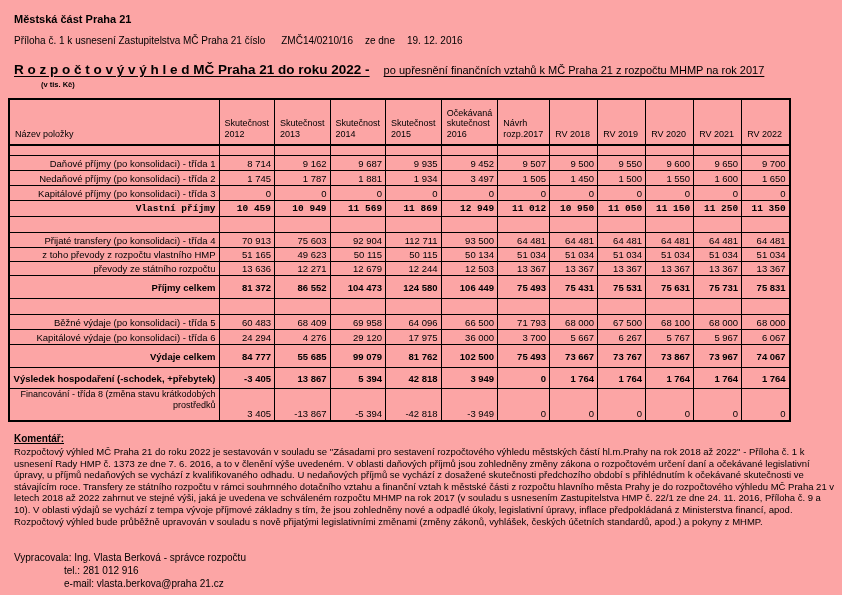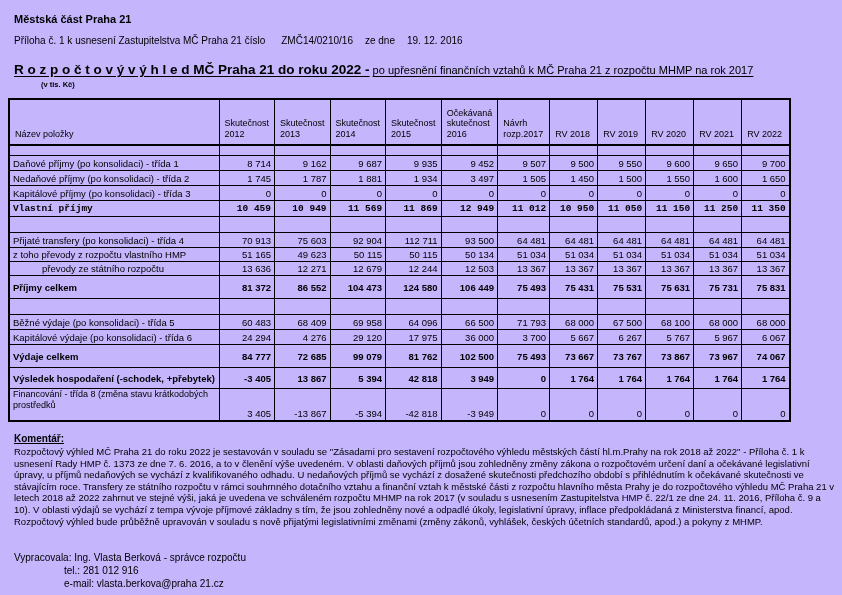--- a/index.html
+++ b/index.html
@@ -1,31 +1,31 @@
 <!DOCTYPE html>
 <html><head>
 <meta charset="utf-8">
 <style>
   html, body { margin: 0; padding: 0; background: #fff; }
   body {
     width: 842px; height: 595px;
     font-family: "Liberation Sans", sans-serif;
     color: #000;
   }
-  .page { position: relative; width: 842px; height: 595px; overflow: hidden; background: #c4b5fd; }
+  .page { position: relative; width: 842px; height: 595px; overflow: hidden; background: #fca5a5; }
 
   .org { padding-top: 13px; margin-left: 14px; font-size: 11px; font-weight: bold; }
   .attachment { margin: 10px 0 0 14px; font-size: 10px; }
   .att-num { margin-left: 16px; }
   .att-zedne { margin-left: 12px; }
   .att-date { margin-left: 12px; }
 
   .title-line { margin: 14px 0 0 14px; text-decoration: underline; text-underline-offset: 2px; white-space: nowrap; }
   .title-main { font-weight: bold; font-size: 13.5px; }
-  .title-suffix { font-size: 11px; margin-left: 3px; }
+  .title-suffix { font-size: 11px; margin-left: 14px; }
   .unit { margin: 2px 0 0 14px; font-size: 7.5px; font-weight: bold; padding-left: 27px; }
 
   table.budget {
     margin: 9px 0 0 8px;
     border-collapse: collapse;
     border: 2px solid #000;
     table-layout: fixed;
   }
   col.col-name { width: 210px; }
   col.col-year { width: 52px; }
@@ -41,21 +41,21 @@
   .th-bold { font-weight: bold; }
   .th-rv   { text-align: center; font-weight: bold; }
 
   table.budget td {
     border: 1px solid #000;
     padding: 1px 3px;
     font-size: 9.5px;
     vertical-align: middle;
     overflow: hidden;
   }
-  .cell-label { text-align: left; padding-left: 4px; }
+  .cell-label { text-align: right; padding-left: 4px; }
   .cell-num { text-align: right; font-variant-numeric: tabular-nums; }
 
   .row-spacer td { height: 7px; padding: 0; }
   .row-spacer-tall td { height: 13px; padding: 0; }
   .row-normal td { height: 12px; }
   .row-bold td { font-weight: bold; height: 13px; border-bottom: 2px solid #000; font-family: Liberation Mono, monospace; }
   .row-small td, .row-small-indent td { font-size: 8.5px; height: 11px; }
   .row-small-indent .cell-label { padding-left: 32px; margin-top: 12px; }
   .row-total td { font-weight: bold; height: 20px; border-top: 2px solid #000; border-bottom: 2px solid #000; }
   .row-result td { font-weight: bold; height: 18px; border-top: 4px double #000; border-bottom: 4px double #000; }
@@ -304,21 +304,21 @@
           <td class="cell-num">3 700</td>
           <td class="cell-num">5 667</td>
           <td class="cell-num">6 267</td>
           <td class="cell-num">5 767</td>
           <td class="cell-num">5 967</td>
           <td class="cell-num">6 067</td>
         </tr>
         <tr class="row-total">
           <td class="cell-label">Výdaje celkem</td>
           <td class="cell-num">84 777</td>
-          <td class="cell-num">72 685</td>
+          <td class="cell-num">55 685</td>
           <td class="cell-num">99 079</td>
           <td class="cell-num">81 762</td>
           <td class="cell-num">102 500</td>
           <td class="cell-num">75 493</td>
           <td class="cell-num">73 667</td>
           <td class="cell-num">73 767</td>
           <td class="cell-num">73 867</td>
           <td class="cell-num">73 967</td>
           <td class="cell-num">74 067</td>
         </tr>

